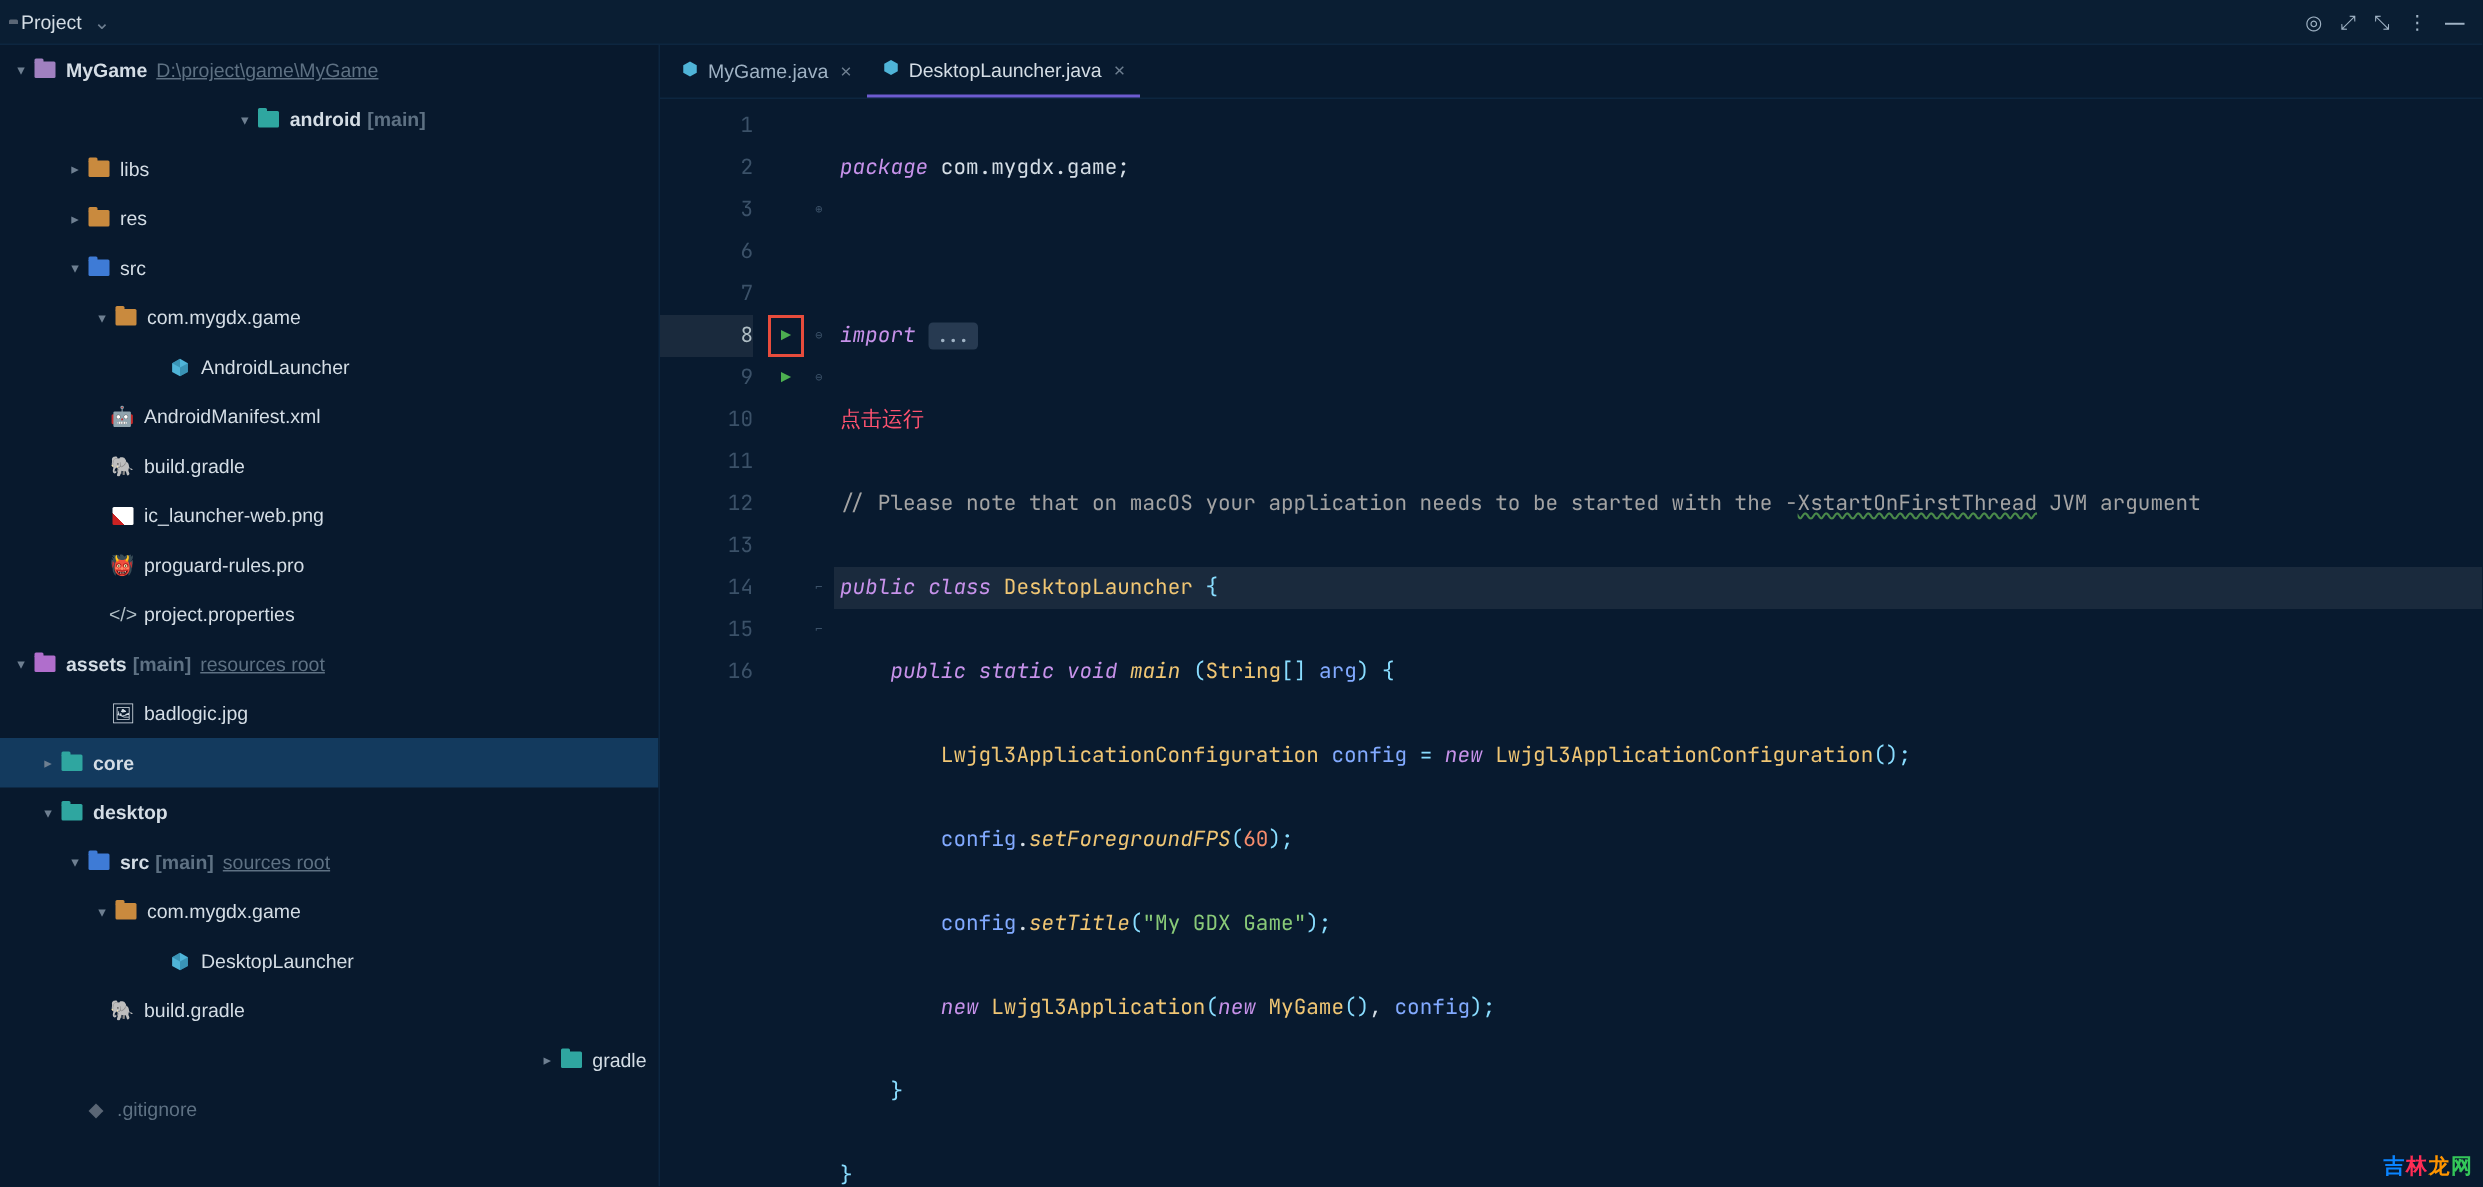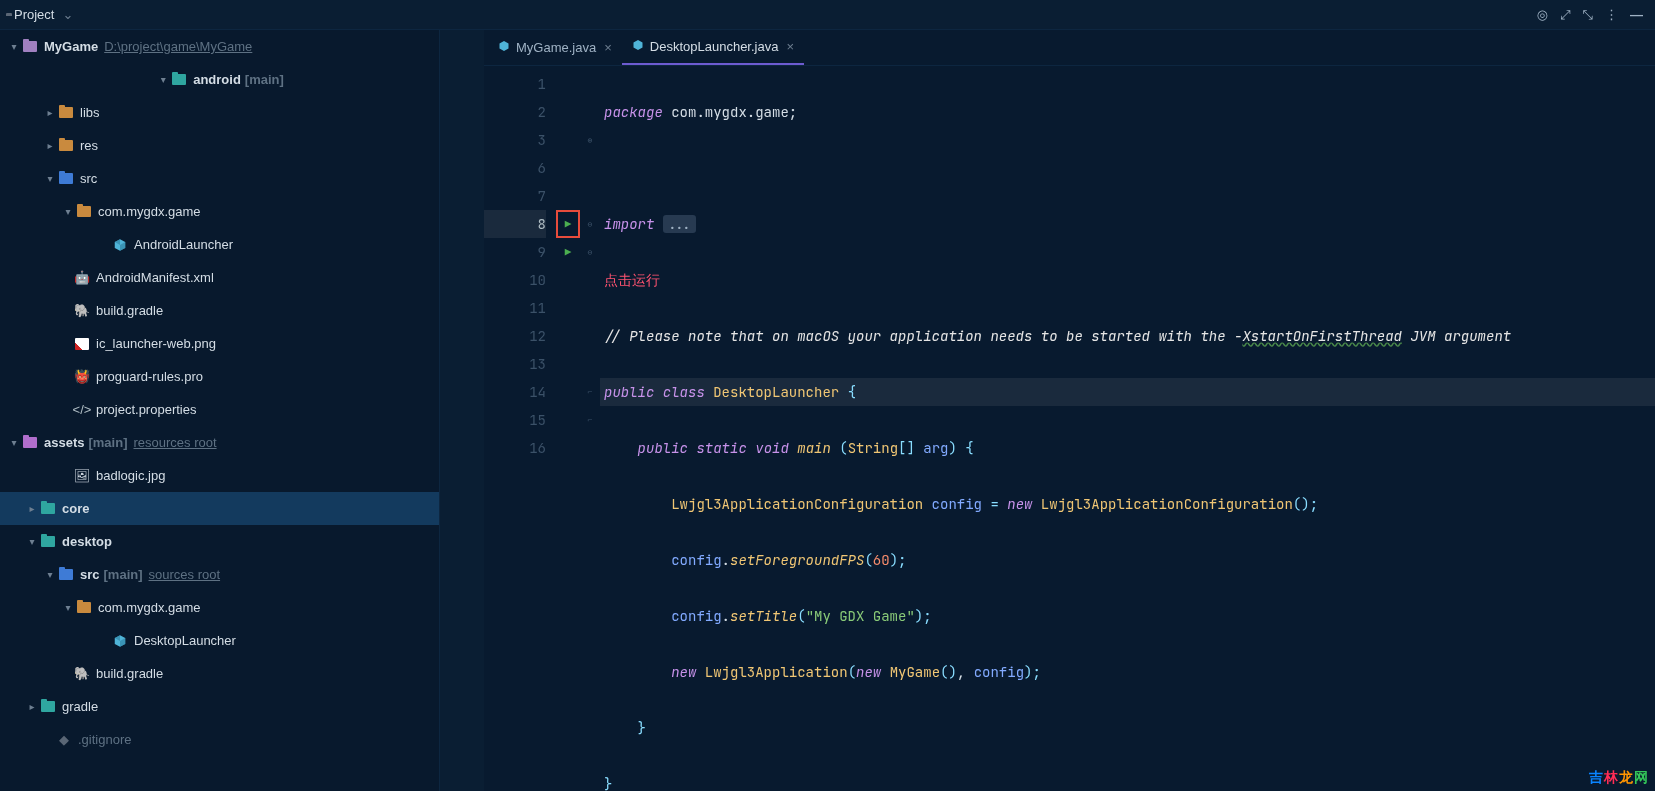--- a/index.html
+++ b/index.html
@@ -20,21 +20,21 @@
     align-items: center;
     padding: 0 6px;
     border-bottom: 1px solid #0d2640;
     text-align: center;
   }
   .topbar .left { display: flex; align-items: center; gap: 4px; }
   .topbar .right { margin-left: auto; display: flex; align-items: center; gap: 12px; padding-right: 6px; }
   .topbar .label { color: #d4dde5; font-weight: 500; padding: 0 4px;}
   .chev { color: #6e7f91; }
 
-  .main { display: flex; flex: 1; min-height: 0; gap: 44px; }
+  .main { display: flex; flex: 1; min-height: 0; }
 
   
   .project-tree {
     width: 440px;
     background: #08192d;
     overflow-y: auto;
     border-right: 1px solid #0d2640;
     user-select: none;
   }
   .tree-row {
@@ -89,21 +89,21 @@
   .code { flex:1; padding:4px 0 0 0; white-space:pre; color:#d4dde5; position:relative;}
   .code .line { height:28px; padding-left:4px;}
   .code .line.hl { background:#1a2a3d; }
   .numbers div.hl { background:#1a2a3d; color:#b0bec5;}
 
   .kw { color:#c792ea; font-style:italic; }
   .mod { color:#c792ea; font-style:italic; }
   .cls { color:#f0c674; }
   .str { color:#89ca78; }
   .num { color:#f78c6c; }
-  .cm  { color:#e5e5e5; font-style:italic; }
+  .cm  { color:#a3a3a3; }
   .fn  { color:#f0c674; font-style:italic;}
   .id  { color:#82aaff; }
   .op  { color:#89ddff; }
   .new { color:#c792ea; font-style:italic; }
   .ann { color:#ff5370; }
   .badge { background:#273a51; color:#9fb2c4; padding:0 4px; border-radius:3px; }
   .wavy { text-decoration: underline wavy #4a8a4a; text-decoration-skip-ink:none;}
 
   .watermark { position:absolute; right:6px; bottom:4px; font-size:14px; font-weight:600; letter-spacing:1px; }
   .watermark .a{color:#0a84ff;} .watermark .b{color:#ff2d55;} .watermark .c{color:#ff9500;} .watermark .d{color:#34c759;}
@@ -262,21 +262,21 @@
             <path fill="#2d7fa0" d="M12 2v10L3 7l9-5zm0 10l9-5v10l-9 5V12z" opacity=".6"></path>
           </svg>
       </span>
       <span class="name">DesktopLauncher</span>
     </div>
     <div class="tree-row" style="padding-left:58px;">
       <span class="exp none"></span>
       <span class="ico file-elephant">🐘</span>
       <span class="name">build.gradle</span>
     </div>
-    <div class="tree-row" style="padding-left:24px;">
+    <div class="tree-row" style="padding-left:24px;justify-content:flex-end;">
       <span class="exp right"></span>
       <span class="ico">
           <span class="fld f-teal"></span>
         </span>
       <span class="name">gradle</span>
     </div>
     <div class="tree-row" style="padding-left:40px;">
       <span class="exp none"></span>
       <span class="ico" style="color:#5a6675;">◆</span>
       <span class="name" style="color:#5e7183;">.gitignore</span>

